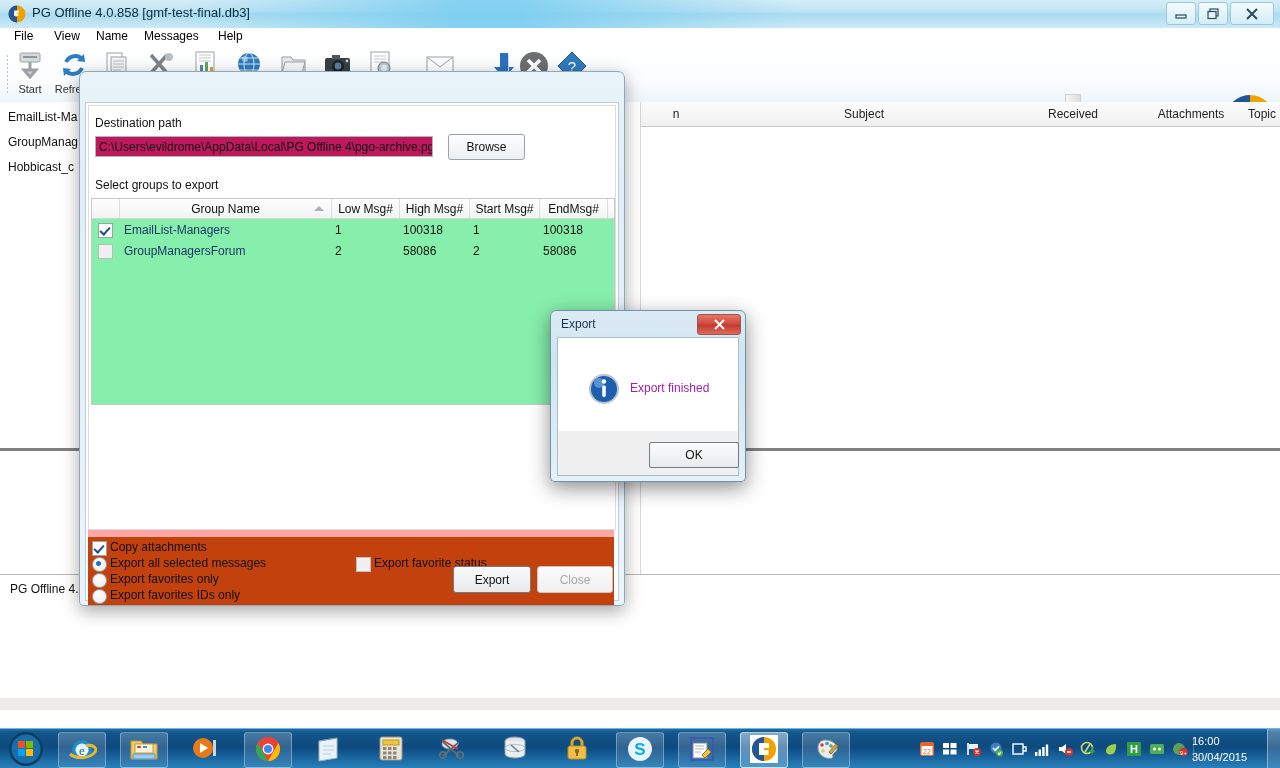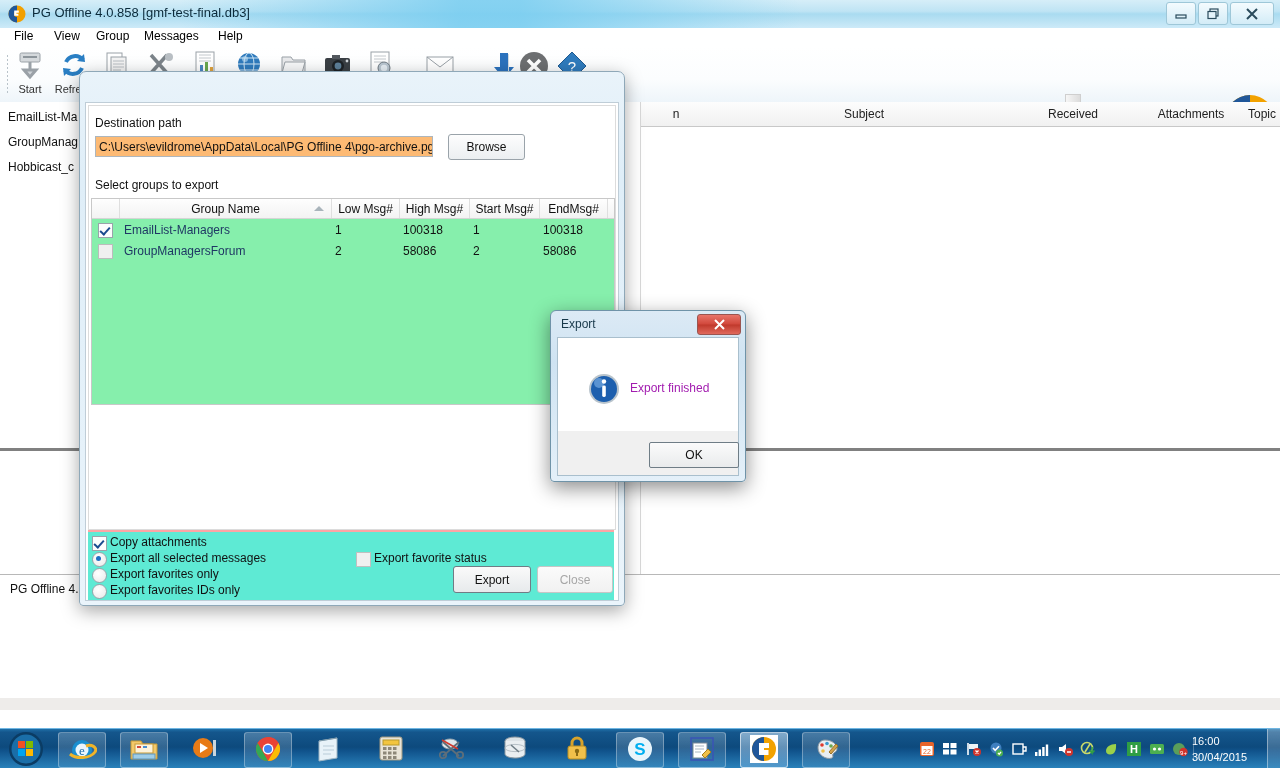--- a/index.html
+++ b/index.html
@@ -74,41 +74,41 @@
   .dlg-title{position:absolute;left:33px;top:6px;font-size:13px;color:#17384a;}
   .dlg-wc{position:absolute;top:4px;display:flex;}
   .dwc{width:25px;height:19px;border:1px solid #9cb8c9;border-left:none;
        background:linear-gradient(to bottom,#fbfeff,#dceaf4);display:flex;align-items:center;justify-content:center;}
   .dwc:first-child{border-left:1px solid #9cb8c9;border-radius:3px 0 0 3px;}
   .dwc:last-child{border-radius:0 3px 3px 0;width:28px;}
   .dlg-body{position:absolute;left:5px;top:30px;width:532px;height:497px;
     background:#fff;border:1px solid #bfcdd7;}
   .fieldset{position:absolute;left:2px;top:2px;width:526px;height:423px;border:1px solid #dcdcdc;background:#fff;}
   .lbl-dest{position:absolute;left:6px;top:10px;font-size:12px;color:#111;}
-  .dest-input{position:absolute;left:6px;top:30px;width:338px;height:21px;border:1px solid #adb6bd;background:#fdba74;
+  .dest-input{position:absolute;left:6px;top:30px;width:338px;height:21px;border:1px solid #adb6bd;background:#be185d;
     font-size:12px;color:#111;padding:2px 3px;box-sizing:border-box;line-height:17px;white-space:nowrap;overflow:hidden;}
   .browse-btn{position:absolute;left:359px;top:28px;width:75px;height:24px;border:1px solid #9aa3aa;border-radius:3px;
     background:linear-gradient(to bottom,#fdfdfd,#eceff1);font-size:12px;display:flex;align-items:center;justify-content:center;color:#111;}
   .lbl-sel{position:absolute;left:6px;top:72px;font-size:12px;color:#111;}
   .grid{position:absolute;left:2px;top:92px;width:522px;height:205px;border:1px solid #c8c8c8;background:#86efac;}
   .grid-head{position:absolute;left:0;top:0;width:100%;height:19px;
     background:linear-gradient(to bottom,#fefefe,#f3f3f3);border-bottom:1px solid #d5d5d5;}
   .gh{position:absolute;top:0;height:19px;border-right:1px solid #dfdfdf;
     display:flex;align-items:center;justify-content:center;font-size:12px;color:#111;box-sizing:border-box;}
   .sortarrow{position:absolute;width:0;height:0;border-left:5px solid transparent;border-right:5px solid transparent;
     border-bottom:5px solid #a9b4bb;}
   .grow{position:absolute;left:0;width:100%;height:21px;}
   .gcell{position:absolute;font-size:12px;color:#1f3864;white-space:nowrap;}
   .gcell.num{color:#111;}
   .gcb{position:absolute;left:6px;top:3px;width:13px;height:13px;border:1px solid #9aa3aa;background:#fdfdfd;}
   .gcb.checked{background:#fdfdfd;}
   .gcb.checked:after{content:"";position:absolute;left:3px;top:1px;width:4px;height:8px;
     border:solid #1b4b8f;border-width:0 2px 2px 0;transform:rotate(42deg);}
   .gcb.unchecked{background:#f0f0f0;border-color:#bcbcbc;}
-  .optbox{position:absolute;left:2px;top:427px;width:526px;height:68px;border-top:2px solid #fca5a5;background:#5eead4;}
+  .optbox{position:absolute;left:2px;top:427px;width:526px;height:68px;border-top:7px solid #fca5a5;background:#c2410c;}
   .opt{position:absolute;font-size:12px;color:#111;white-space:nowrap;}
   .cb{position:absolute;width:13px;height:13px;border:1px solid #9aa3aa;background:#fdfdfd;}
   .cb.on:after{content:"";position:absolute;left:3px;top:1px;width:4px;height:8px;
     border:solid #1b4b8f;border-width:0 2px 2px 0;transform:rotate(42deg);}
   .cb.off{background:#f0f0f0;border-color:#c0c0c0;}
   .rb{position:absolute;width:13px;height:13px;border-radius:50%;border:1px solid #9aa3aa;
     background:radial-gradient(circle at 40% 35%,#ffffff,#e8e8e8);}
   .rb.on:after{content:"";position:absolute;left:3px;top:3px;width:5px;height:5px;border-radius:50%;background:#1f6fc4;}
   .dlg-actions{position:absolute;left:0;bottom:8px;width:532px;height:26px;}
   .btn{position:absolute;height:25px;border:1px solid #8f9aa2;border-radius:3px;
@@ -178,21 +178,21 @@
         <svg width="14" height="12">
             <path d="M2 1 L12 11 M12 1 L2 11" stroke="#2a4b5c" stroke-width="2" fill="none"></path>
           </svg>
       </div>
     </div>
   </div>
 
   <div class="menubar">
     <span class="mi" style="left:8px">File</span>
     <span class="mi" style="left:48px">View</span>
-    <span class="mi" style="left:90px">Group</span>
+    <span class="mi" style="left:90px">Name</span>
     <span class="mi" style="left:138px">Messages</span>
     <span class="mi" style="left:212px">Help</span>
   </div>
 
   <div class="toolbar">
     <div class="grip"></div>
 
     <div class="tbtn" style="left:8px">
       <span class="ico">
         <svg width="30" height="30" viewBox="0 0 30 30">

